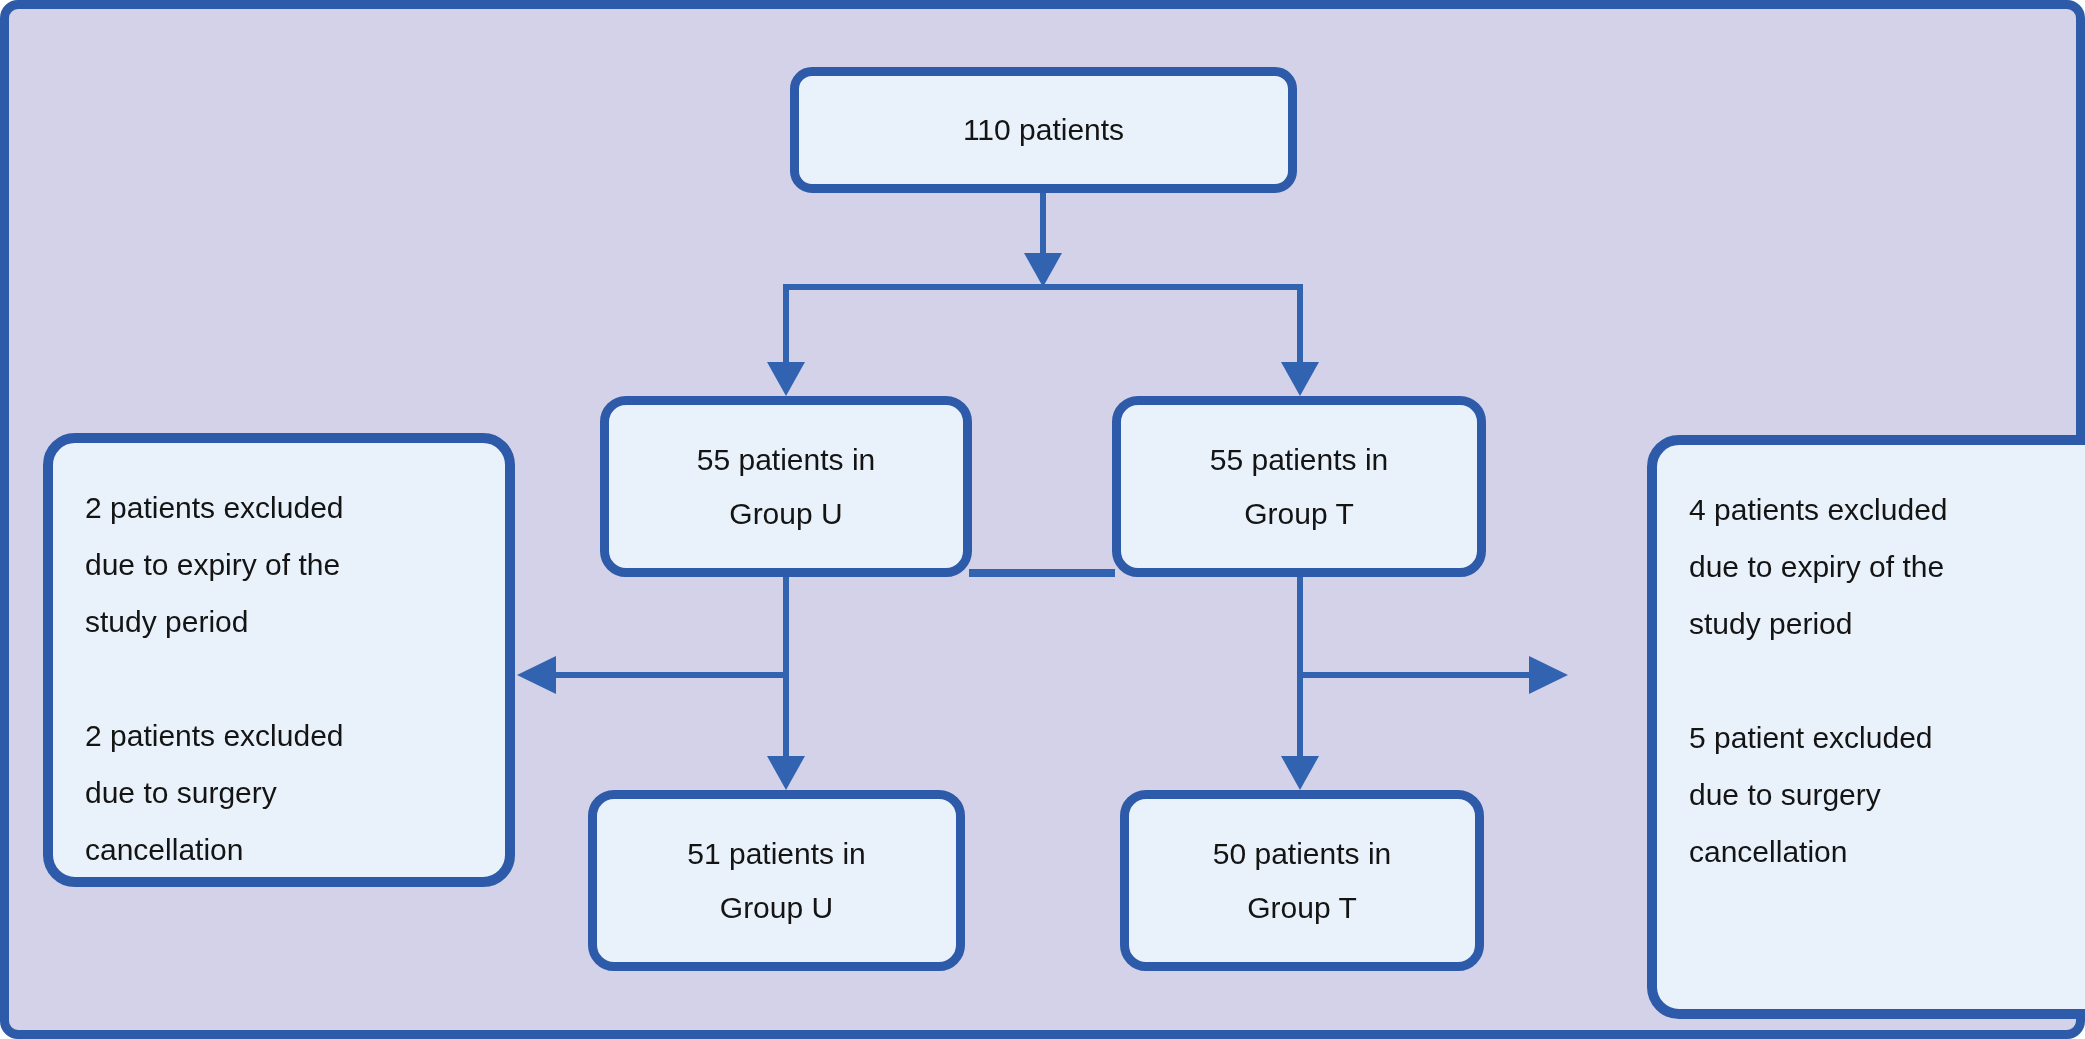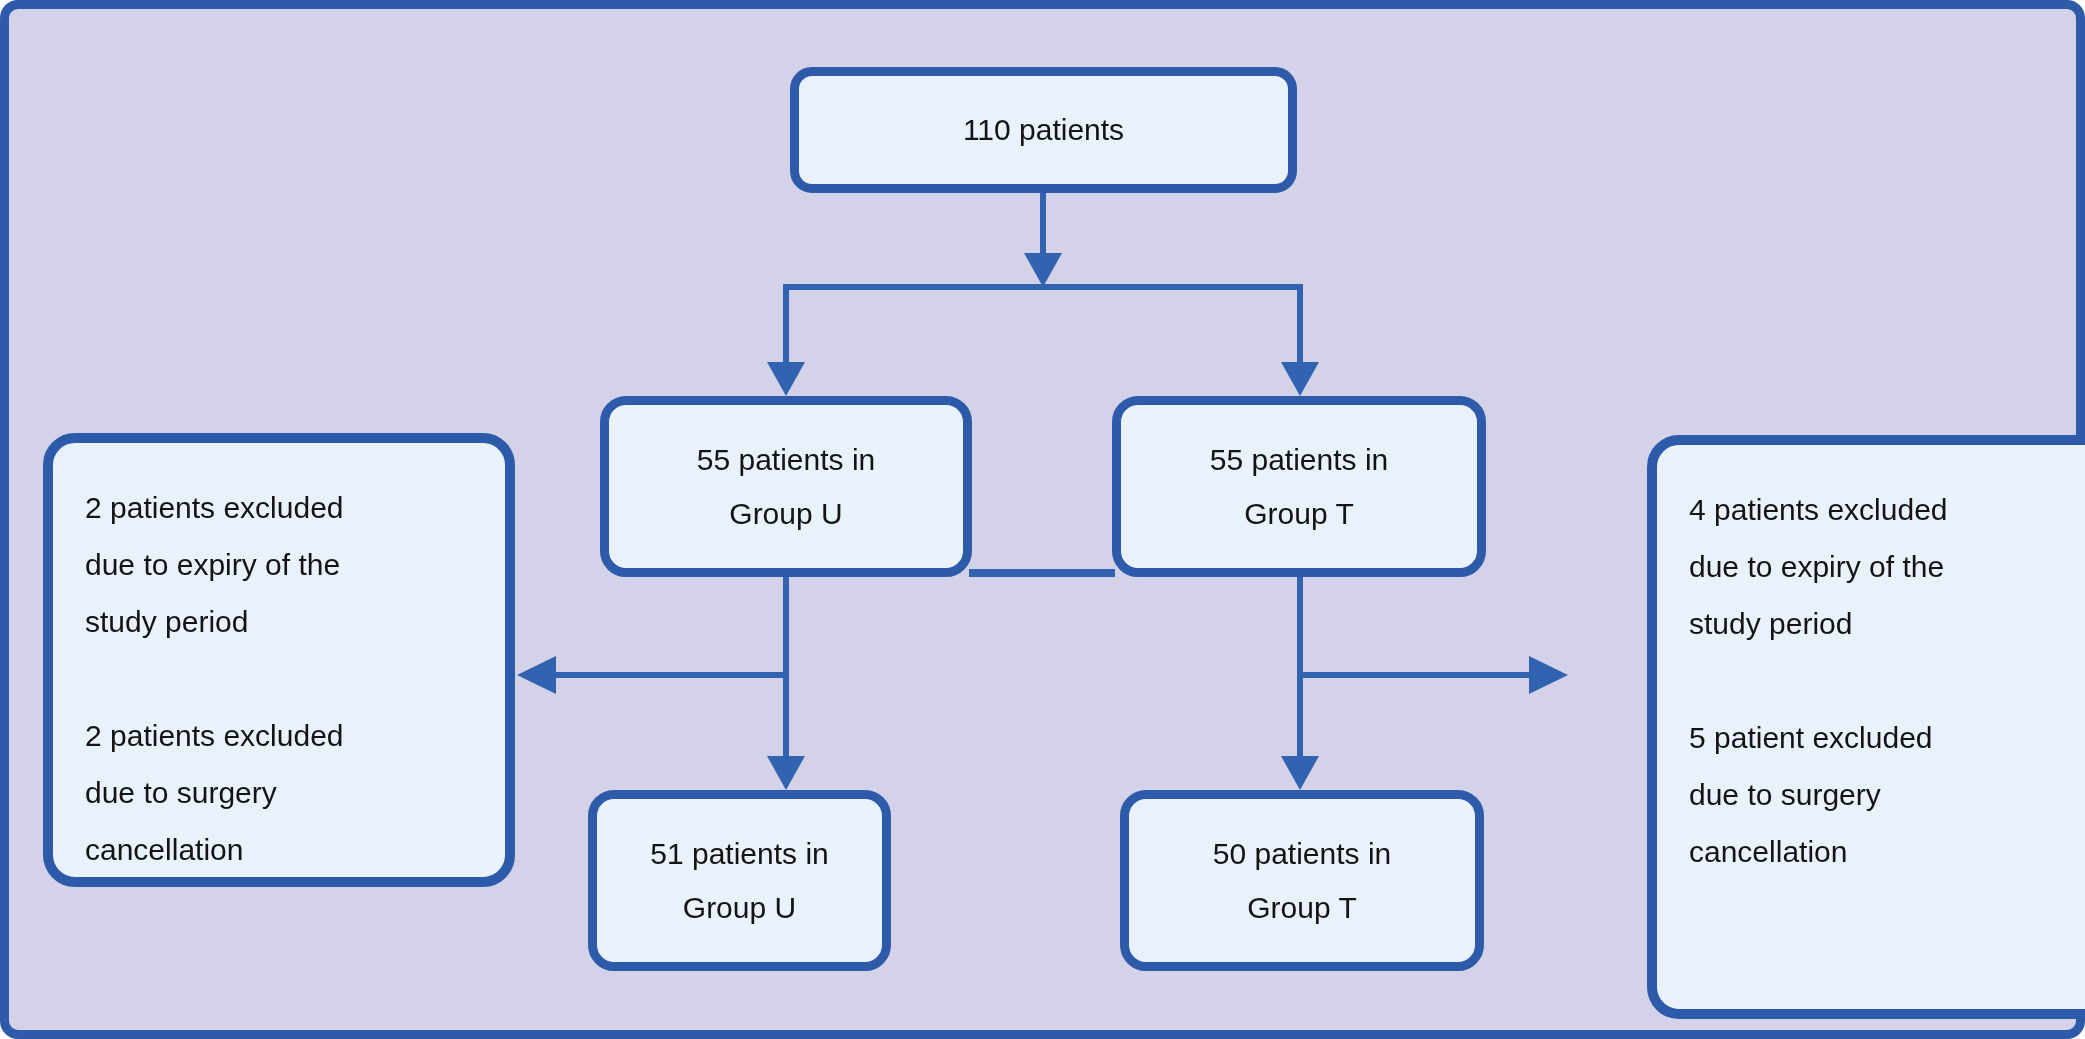--- a/index.html
+++ b/index.html
@@ -32,21 +32,21 @@
     flex-direction: column;
     align-items: center;
     justify-content: center;
     text-align: center;
     line-height: 54px;
   }
   .box.center div { white-space: nowrap; }
   #box-total   { left: 790px;  top: 67px;  width: 507px; height: 126px; border-radius: 22px; }
   #box-u55     { left: 600px;  top: 396px; width: 372px; height: 181px; }
   #box-t55     { left: 1112px; top: 396px; width: 374px; height: 181px; }
-  #box-u51     { left: 588px;  top: 790px; width: 303px; height: 181px; }
+  #box-u51     { left: 588px;  top: 790px; width: 377px; height: 181px; }
   #box-t50     { left: 1120px; top: 790px; width: 364px; height: 181px; text-align: center; }
   .box.side {
     border-width: 10px;
     border-radius: 32px;
     padding: 36px 18px 0 32px;
     line-height: 57px;
   }
   .box.side .para div { white-space: nowrap; }
   .box.side .para.second { margin-top: 57px; }
   #box-excl-left  { left: 43px;   top: 433px; width: 472px; height: 454px; }

